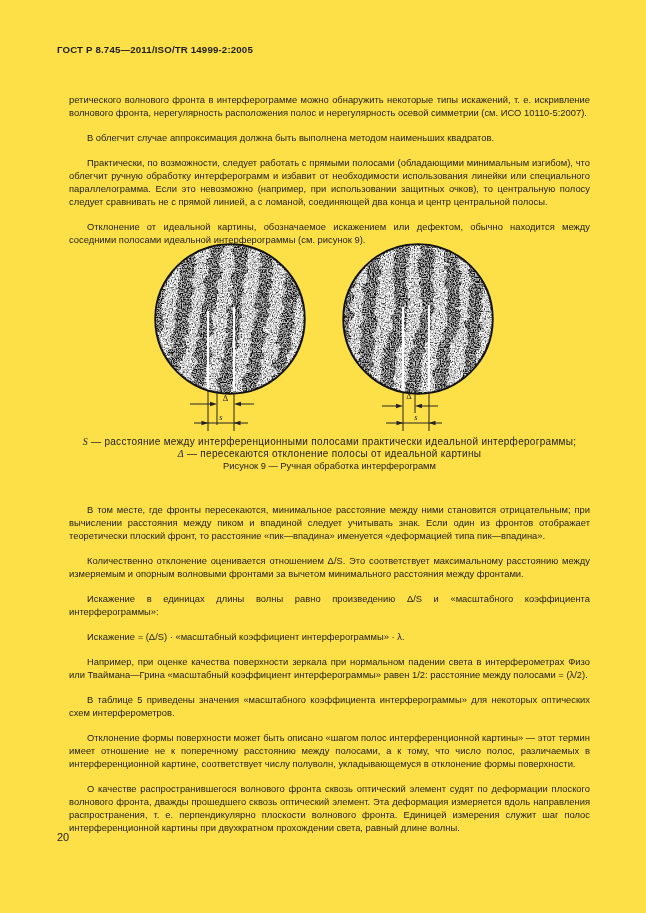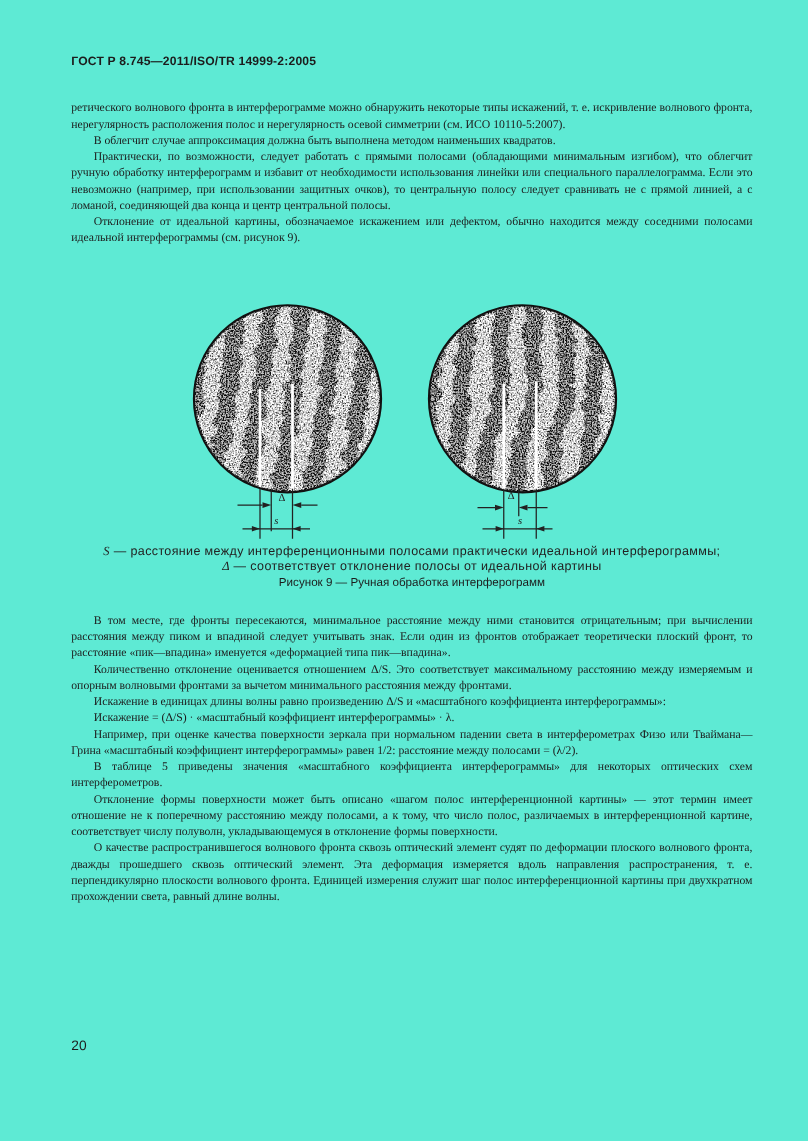--- a/index.html
+++ b/index.html
@@ -1,25 +1,25 @@
 <!DOCTYPE html>
 <html><head>
 <meta charset="utf-8">
 <style>
   html,body{margin:0;padding:0;background:#ffffff;}
   .page{
-    position:relative;width:646px;height:913px;background:#5eead4;overflow:hidden;
+    position:relative;width:646px;height:913px;background:#fde047;overflow:hidden;
     font-family:"Liberation Sans",sans-serif;color:#1c1c1c;
   }
   .doc-header{
     position:absolute;top:44px;left:57px;
     font-size:9.7px;font-weight:bold;letter-spacing:0.15px;white-space:nowrap;
   }
   .textcol{position:absolute;left:57px;width:545px;font-size:9.4px;line-height:13px;text-align:justify;}
-  .textcol p{margin:0;padding:0;font-family:Liberation Serif, serif;}
+  .textcol p{margin:12px;padding:0;}
   .textcol p.ind{text-indent:18px;}
   .body-top{top:81px;}
   .body-bottom{top:491px;}
   .figure-area{position:absolute;top:241px;left:0;width:646px;height:196px;}
   .ifg{position:absolute;top:0;}
   .ifg-left{left:150px;}
   .ifg-right{left:338px;}
   .legend{
     position:absolute;top:436px;left:57px;width:545px;text-align:center;
     font-size:10px;line-height:12px;color:#222;letter-spacing:0.3px;
@@ -152,21 +152,21 @@
         <polygon points="65,182 58.5,179.8 58.5,184.2"></polygon>
         <polygon points="91,182 97.5,179.8 97.5,184.2"></polygon>
       </g>
       <text class="dim-label" x="71" y="158" text-anchor="middle">Δ</text>
       <text class="dim-label it" x="78" y="178.5" text-anchor="middle">s</text>
     </svg>
   </div>
 
   <div class="legend">
     <div class="legend-line"><span class="sym">S</span><span>—  расстояние между интерференционными полосами практически идеальной интерферограммы;</span></div>
-    <div class="legend-line"><span class="sym">Δ</span><span>—  соответствует отклонение полосы от идеальной картины</span></div>
+    <div class="legend-line"><span class="sym">Δ</span><span>—  пересекаются отклонение полосы от идеальной картины</span></div>
   </div>
 
   <div class="fig-caption">Рисунок 9 — Ручная обработка интерферограмм</div>
 
   <div class="textcol body-bottom">
     <p class="ind">В том месте, где фронты пересекаются, минимальное расстояние между ними становится отрицательным; при вычислении расстояния между пиком и впадиной следует учитывать знак. Если один из фронтов отображает теоретически плоский фронт, то расстояние «пик—впадина» именуется «деформацией типа пик—впадина».</p>
     <p class="ind">Количественно отклонение оценивается отношением Δ/S. Это соответствует максимальному расстоянию между измеряемым и опорным волновыми фронтами за вычетом минимального расстояния между фронтами.</p>
     <p class="ind">Искажение в единицах длины волны равно произведению Δ/S и «масштабного коэффициента интерферограммы»:</p>
     <p class="ind">Искажение = (Δ/S) · «масштабный коэффициент интерферограммы» · λ.</p>
     <p class="ind">Например, при оценке качества поверхности зеркала при нормальном падении света в интерферометрах Физо или Тваймана—Грина «масштабный коэффициент интерферограммы» равен 1/2: расстояние между полосами = (λ/2).</p>

